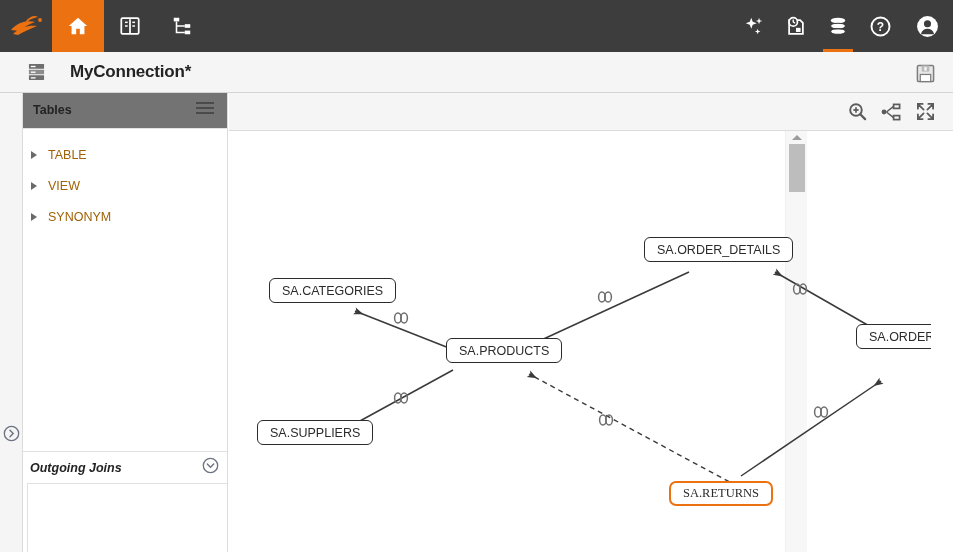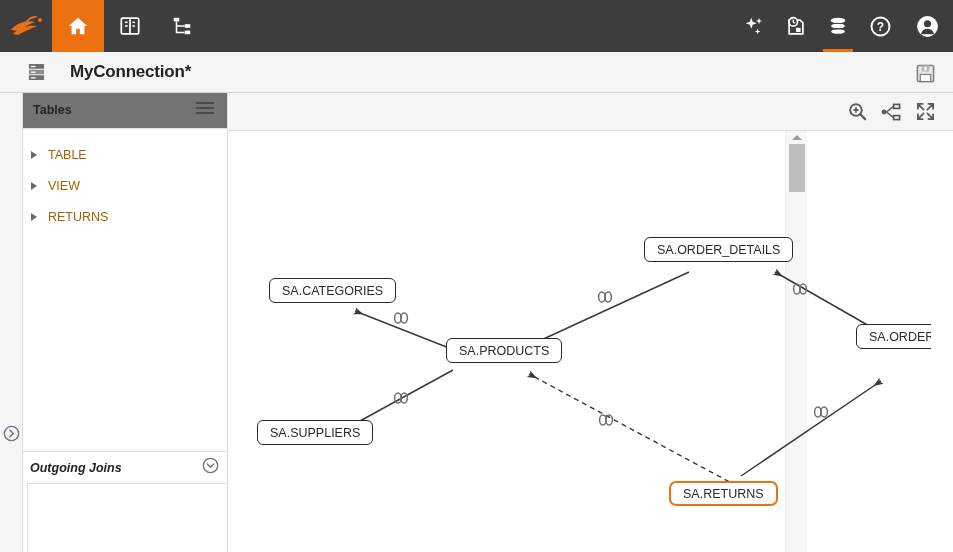--- a/index.html
+++ b/index.html
@@ -185,20 +185,21 @@
     display: flex; align-items: center; justify-content: center;
     font-size: 12.5px; color: #2b2b2b;
     white-space: nowrap;
     height: 25px;
     padding: 0 12px;
     z-index: 3;
   }
   .node.selected {
     border: 2.4px solid #ec7211;
     border-radius: 7px;
+    font-family: Liberation Serif, serif;
   }
   svg.edges {
     position: absolute; top: 0; left: 0;
     width: 702px; height: 421px;
     z-index: 1; overflow: visible;
   }
 </style>
 </head>
 <body>
 
@@ -334,21 +335,21 @@
       <div class="tree-item">
         <span class="tri"></span>
         <span class="t-lbl">TABLE</span>
       </div>
       <div class="tree-item">
         <span class="tri"></span>
         <span class="t-lbl">VIEW</span>
       </div>
       <div class="tree-item">
         <span class="tri"></span>
-        <span class="t-lbl">RETURNS</span>
+        <span class="t-lbl">SYNONYM</span>
       </div>
     </div>
 
     <div class="joins-divider"></div>
     <div class="joins-header">
       <span class="lbl">Outgoing Joins</span>
       <span>
         <svg width="17" height="17" viewBox="0 0 18 18">
           <circle cx="9" cy="9" r="7.6" fill="none" stroke="#6b7280" stroke-width="1.4"></circle>
           <path d="M5.6 7.4 L9 10.8 L12.4 7.4" fill="none" stroke="#6b7280" stroke-width="1.5" stroke-linecap="round"></path>

